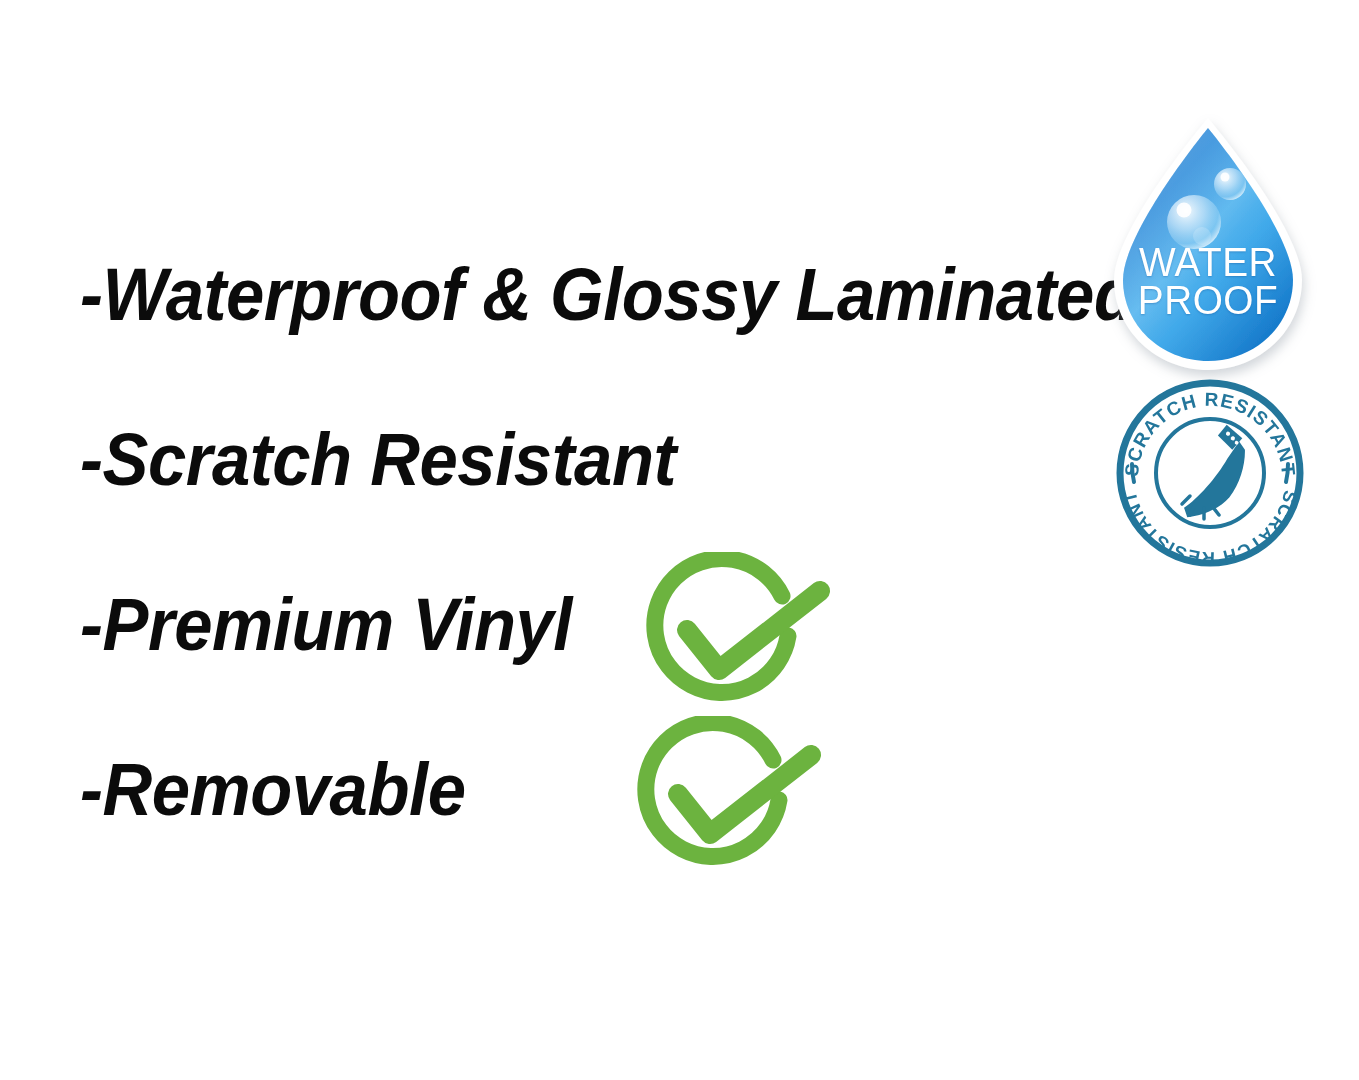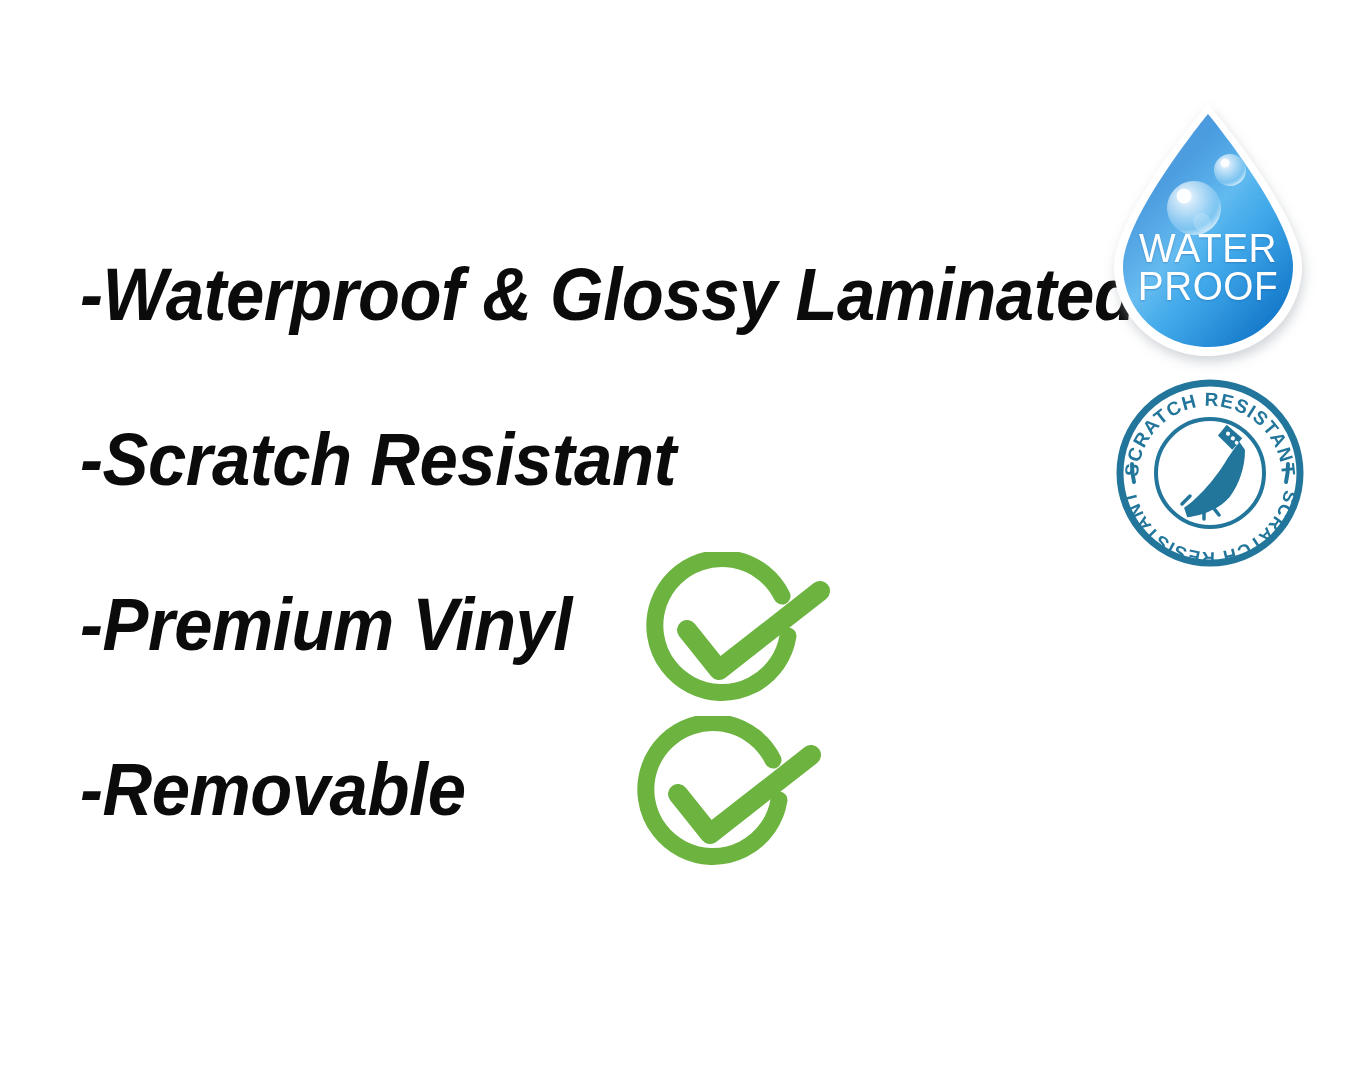--- a/index.html
+++ b/index.html
@@ -56,21 +56,21 @@
     height: 165px;
   }
   .check-badge svg { display: block; width: 100%; height: 100%; }
   .cb-0 { left: 637px; top: 552px; }
   .cb-1 { left: 628px; top: 716px; }
 
   
   .waterproof-badge {
     position: absolute;
     left: 1096px;
-    top: 98px;
+    top: 112px;
     width: 224px;
     height: 278px;
   }
   .waterproof-badge svg { display: block; width: 100%; height: 100%; }
   .wp-text {
     position: absolute;
     left: 0;
     top: 131px;
     width: 224px;
     text-align: center;

